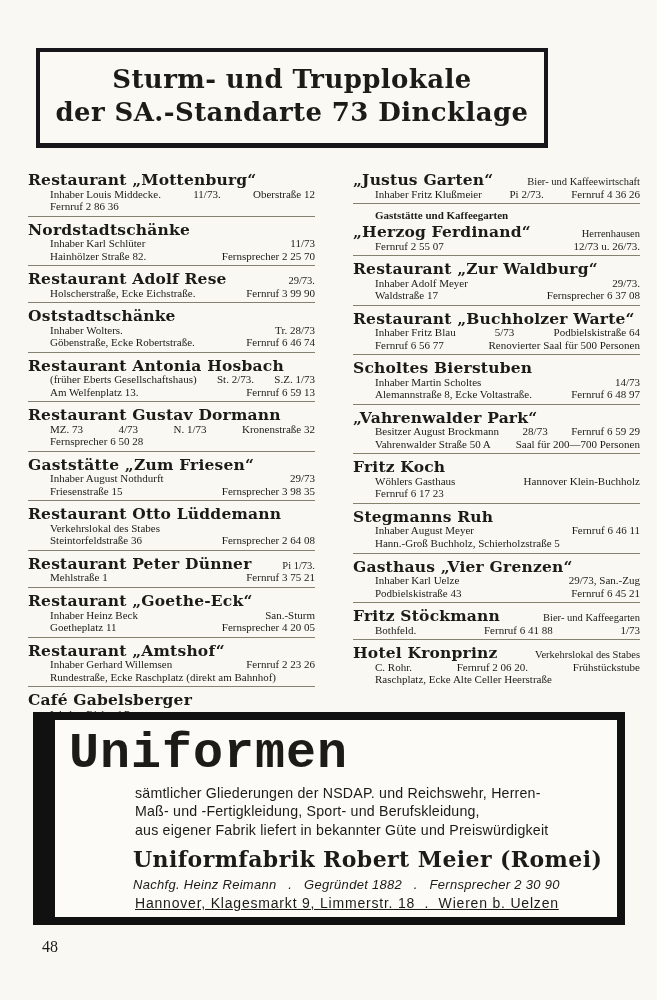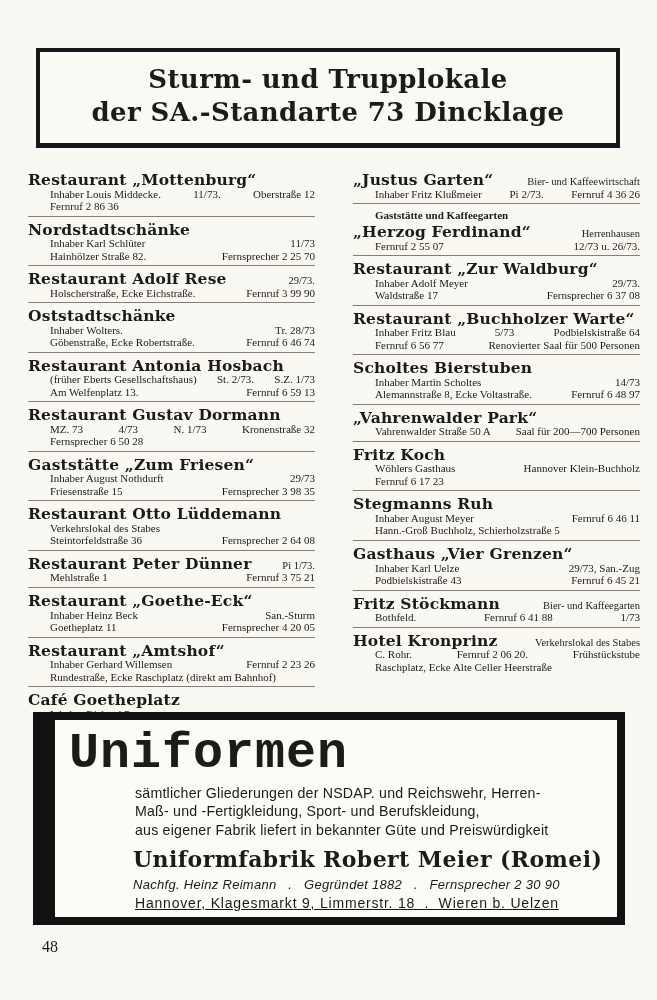--- a/index.html
+++ b/index.html
@@ -8,21 +8,21 @@
     background:#faf8f2;
     color:#1c1b18;
     font-family:"Liberation Serif",serif;
     position:relative;
     overflow:hidden;
   }
   .page{position:absolute;inset:0;width:657px;height:1000px;}
 
   
   .header-box{
-    position:absolute;left:36px;top:48px;width:584px;
+    position:absolute;left:36px;top:48px;width:512px;
     box-sizing:border-box;
     border:4px solid #17161a;
     border-bottom-width:5px;
     padding:11px 8px 13px;
     text-align:center;
     background:#fbf9f4;
   }
   .header-line{
     font-family:"DejaVu Serif",serif;
     font-weight:700;
@@ -262,21 +262,21 @@
           <div class="line">
             <span class="seg">Inhaber Gerhard Willemsen</span>
             <span class="seg">Fernruf 2 23 26</span>
           </div>
           <div class="line">
             <span class="seg">Rundestraße, Ecke Raschplatz (direkt am Bahnhof)</span>
           </div>
         </div>
         <div class="entry">
           <div class="title-row">
-            <span class="title">Café Goetheplatz</span>
+            <span class="title">Café Gabelsberger</span>
           </div>
           <div class="line">
             <span class="seg">Inhaber Richard Peters</span>
           </div>
           <div class="line">
             <span class="seg">Harnischstraße 9, Ecke Gabelsbergerstraße</span>
           </div>
         </div>
       </div>
     <div class="column" id="col-right">
@@ -338,20 +338,25 @@
             <span class="seg">14/73</span>
           </div>
           <div class="line">
             <span class="seg">Alemannstraße 8, Ecke Voltastraße.</span>
             <span class="seg">Fernruf 6 48 97</span>
           </div>
         </div>
         <div class="entry">
           <div class="title-row">
             <span class="title">„Vahrenwalder Park“</span>
+          </div>
+          <div class="line">
+            <span class="seg">Besitzer August Brockmann</span>
+            <span class="seg">28/73</span>
+            <span class="seg">Fernruf 6 59 29</span>
           </div>
           <div class="line">
             <span class="seg">Vahrenwalder Straße 50 A</span>
             <span class="seg">Saal für 200—700 Personen</span>
           </div>
         </div>
         <div class="entry">
           <div class="title-row">
             <span class="title">Fritz Koch</span>
           </div>

